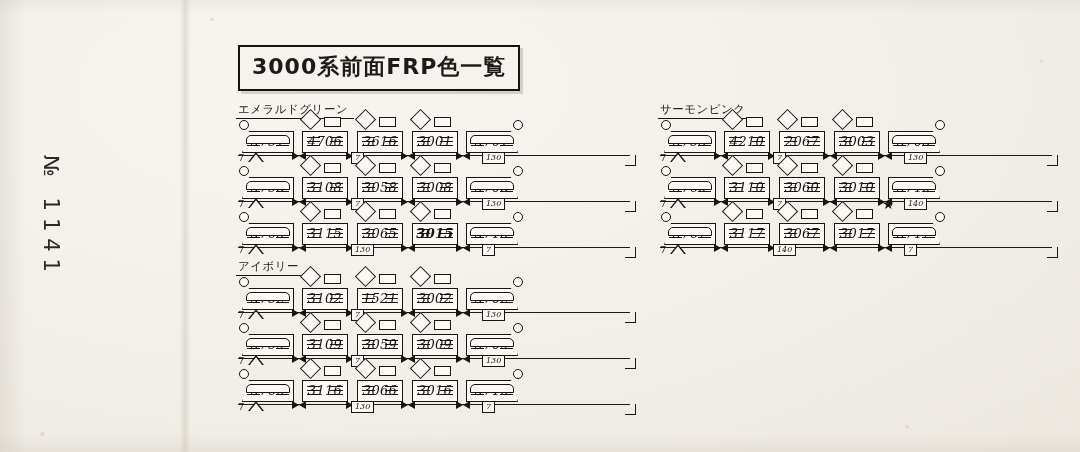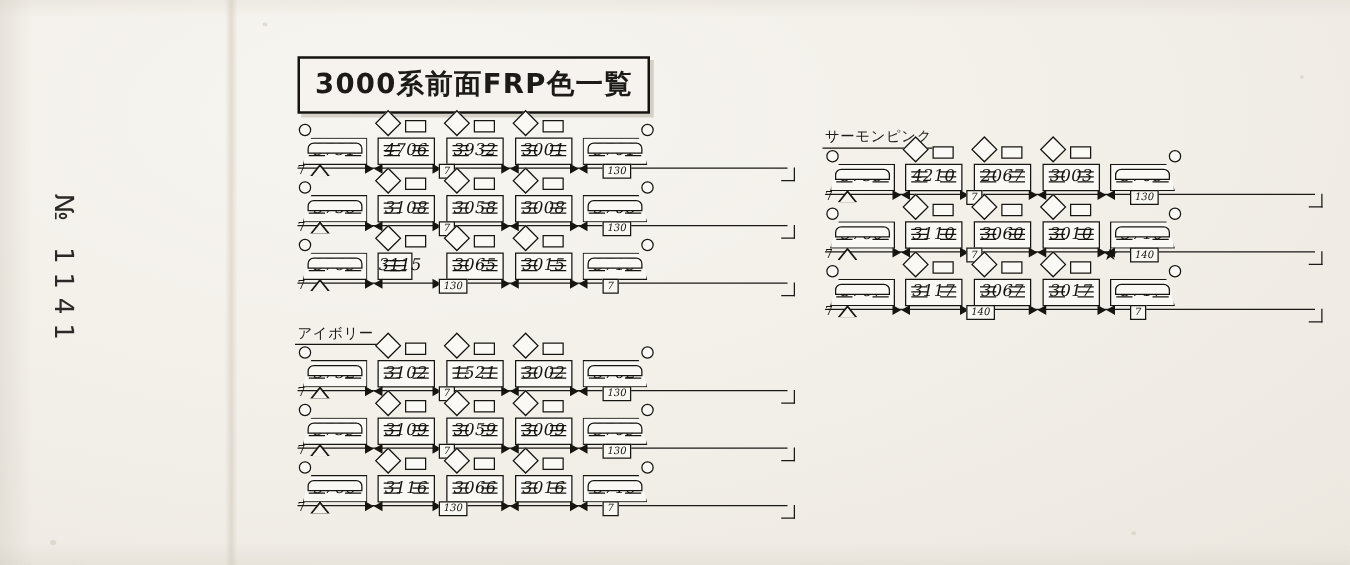--- a/index.html
+++ b/index.html
@@ -178,21 +178,21 @@
 <div class="speck" style="left:905px;top:425px;width:4px;height:3px;"></div>
 <div class="speck" style="left:1040px;top:60px;width:3px;height:3px;"></div>
 
 <div id="sidecode">№ 1141</div>
 
 <div id="titlebox">
   <span>3000系前面FRP色一覧</span>
 </div>
 
 <div id="groups-root">
-    <div class="group" style="left: 236px; top: 98px; width: 400px;"><div class="train">
+    <div class="group" style="left: 236px; top: 98px; width: 400px;"><div class="group-label">エメラルドグリーン</div><div class="train">
         <div class="railline"></div>
         <div class="car cab" style="left: 6px; width: 52px;">
           <div class="body">
             <div class="vent l"></div>
             <div class="vent r"></div>
             <div class="carnum">3751</div>
           </div>
         </div>
         <div class="roof" style="left: 10px; width: 44px;"></div>
         <div class="nosedot" style="left: 3px;"></div>
@@ -202,21 +202,21 @@
             <div class="vent r"></div>
             <div class="carnum">4706</div>
           </div>
         </div>
         <div class="panto" style="left: 67px;"></div>
         <div class="roofbox" style="left: 88px;"></div>
         <div class="car" style="left: 121px; width: 46px;">
           <div class="body">
             <div class="vent l"></div>
             <div class="vent r"></div>
-            <div class="carnum">3932</div>
+            <div class="carnum">3616</div>
           </div>
         </div>
         <div class="panto" style="left: 122px;"></div>
         <div class="roofbox" style="left: 143px;"></div>
         <div class="car" style="left: 176px; width: 46px;">
           <div class="body">
             <div class="vent l"></div>
             <div class="vent r"></div>
             <div class="carnum">3001</div>
           </div>
@@ -301,39 +301,39 @@
         <div class="railline"></div>
         <div class="car cab" style="left: 6px; width: 52px;">
           <div class="body">
             <div class="vent l"></div>
             <div class="vent r"></div>
             <div class="carnum">3765</div>
           </div>
         </div>
         <div class="roof" style="left: 10px; width: 44px;"></div>
         <div class="nosedot" style="left: 3px;"></div>
-        <div class="car" style="left: 66px; width: 28px;">
+        <div class="car" style="left: 66px; width: 46px;">
           <div class="body">
             <div class="vent l"></div>
             <div class="vent r"></div>
             <div class="carnum">3115</div>
           </div>
         </div>
         <div class="panto" style="left: 67px;"></div>
         <div class="roofbox" style="left: 88px;"></div>
         <div class="car" style="left: 121px; width: 46px;">
           <div class="body">
             <div class="vent l"></div>
             <div class="vent r"></div>
             <div class="carnum">3065</div>
           </div>
         </div>
         <div class="panto" style="left: 122px;"></div>
         <div class="roofbox" style="left: 143px;"></div>
-        <div class="car" style="left: 176px; width: 46px;">
+        <div class="car" style="left: 176px; width: 46px; font-weight: bold;">
           <div class="body">
             <div class="vent l"></div>
             <div class="vent r"></div>
             <div class="carnum">3015</div>
           </div>
         </div>
         <div class="panto" style="left: 177px;"></div>
         <div class="roofbox" style="left: 198px;"></div>
         <div class="car cab right" style="left: 230px; width: 52px;">
           <div class="body">

